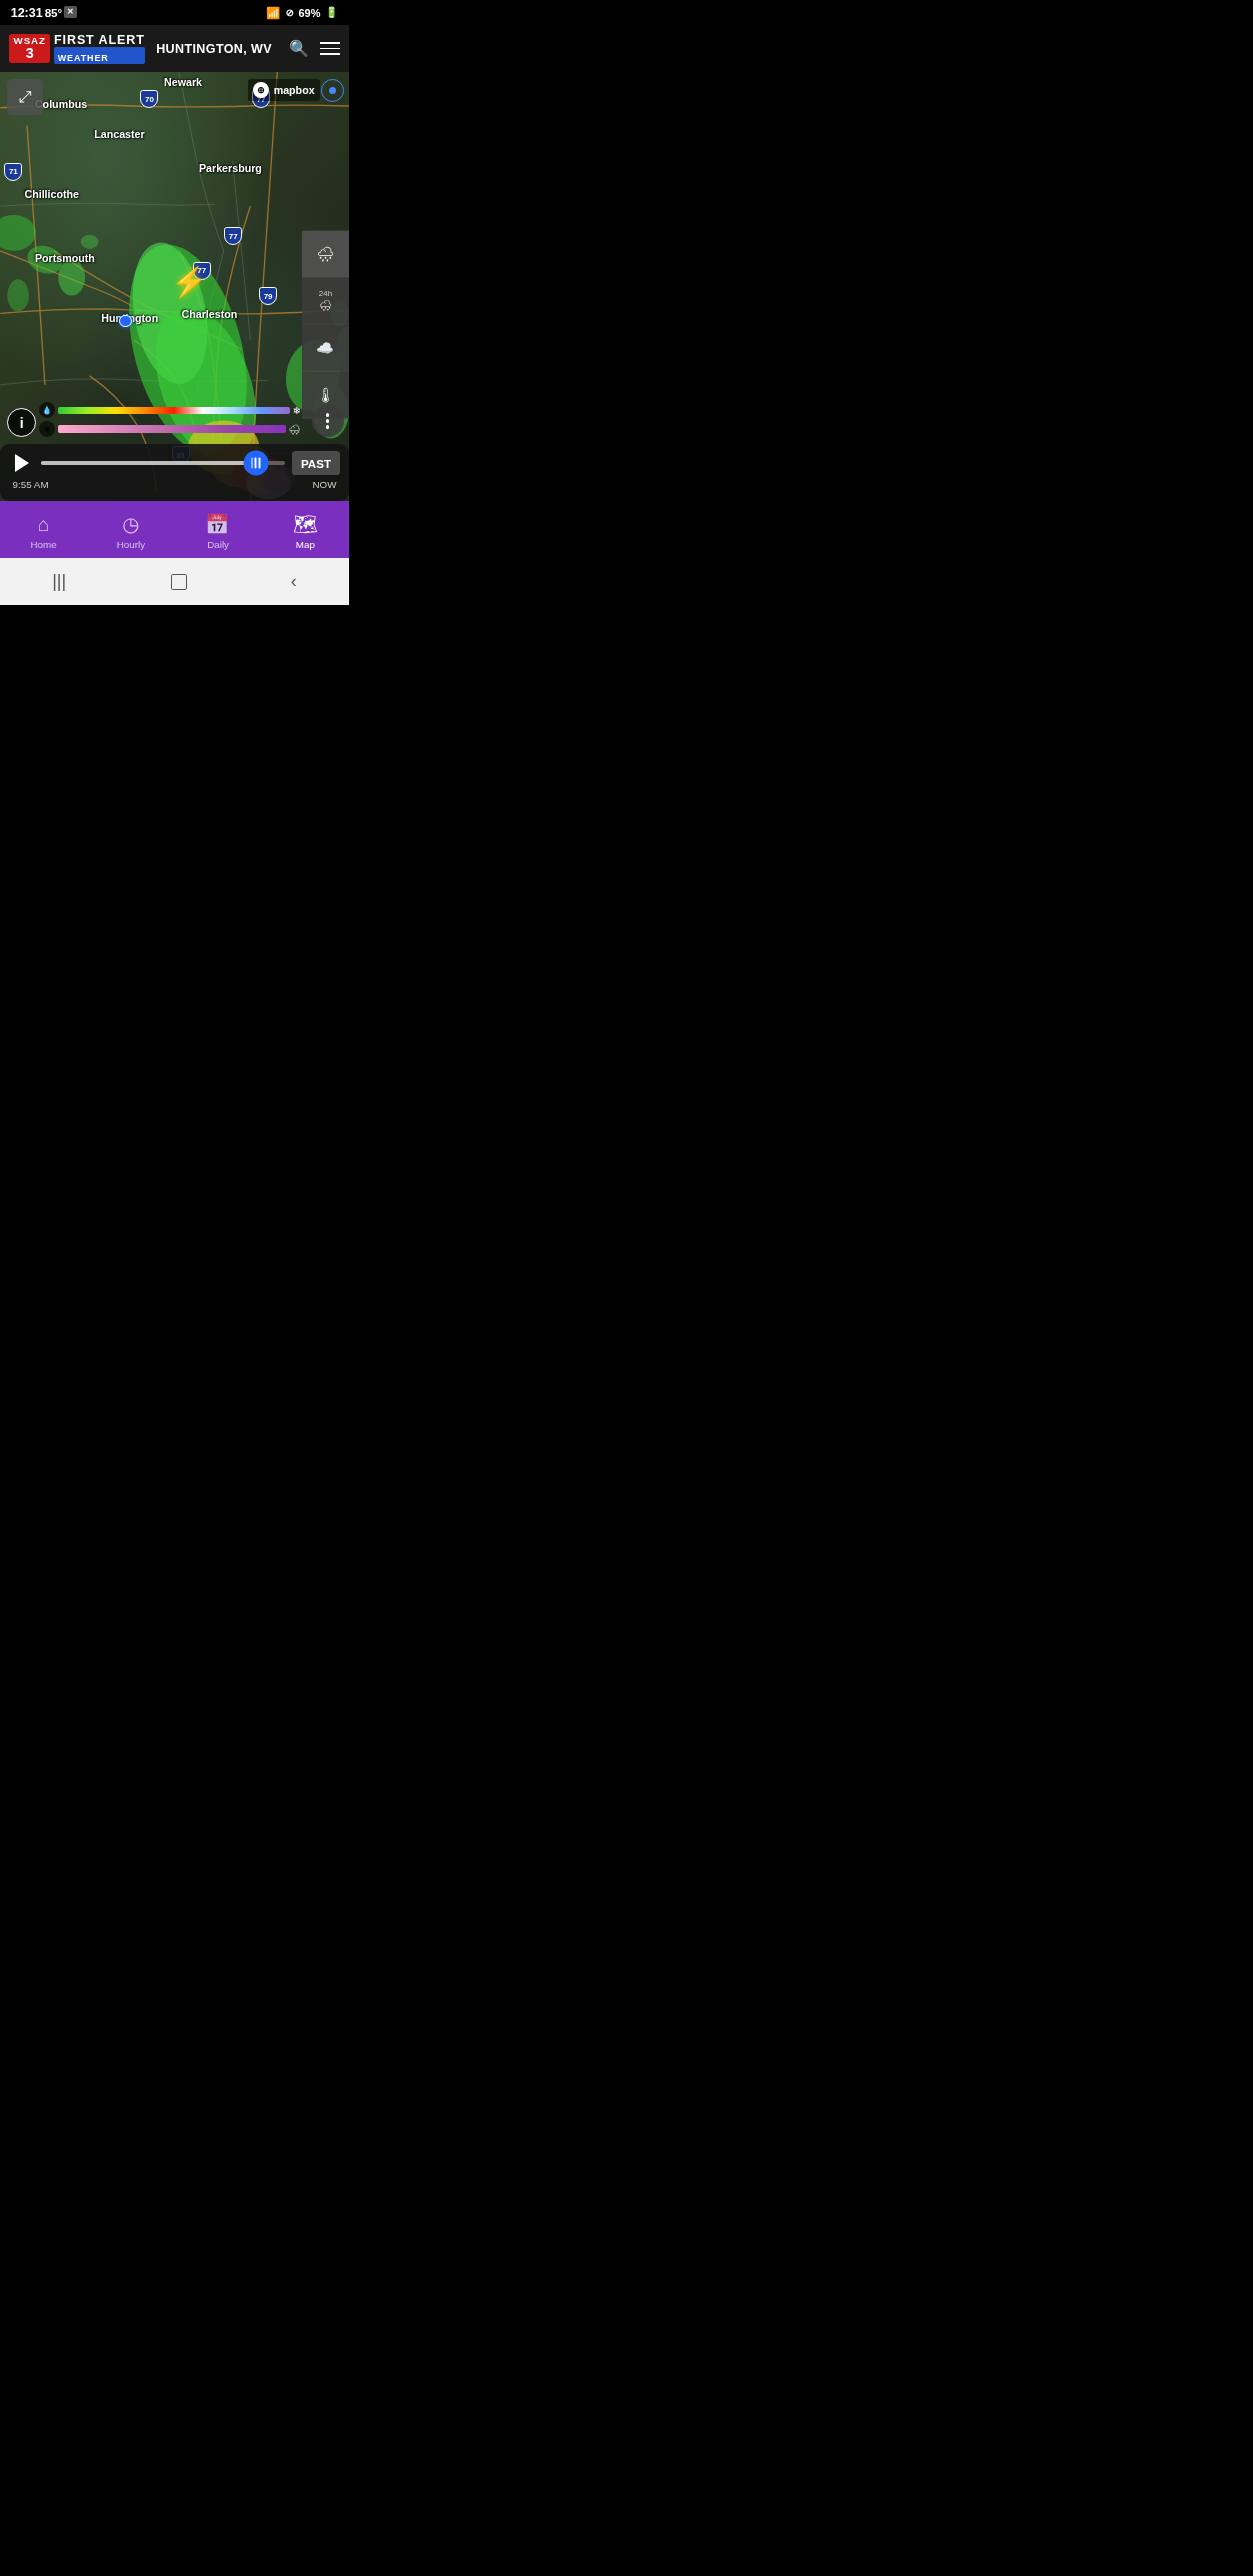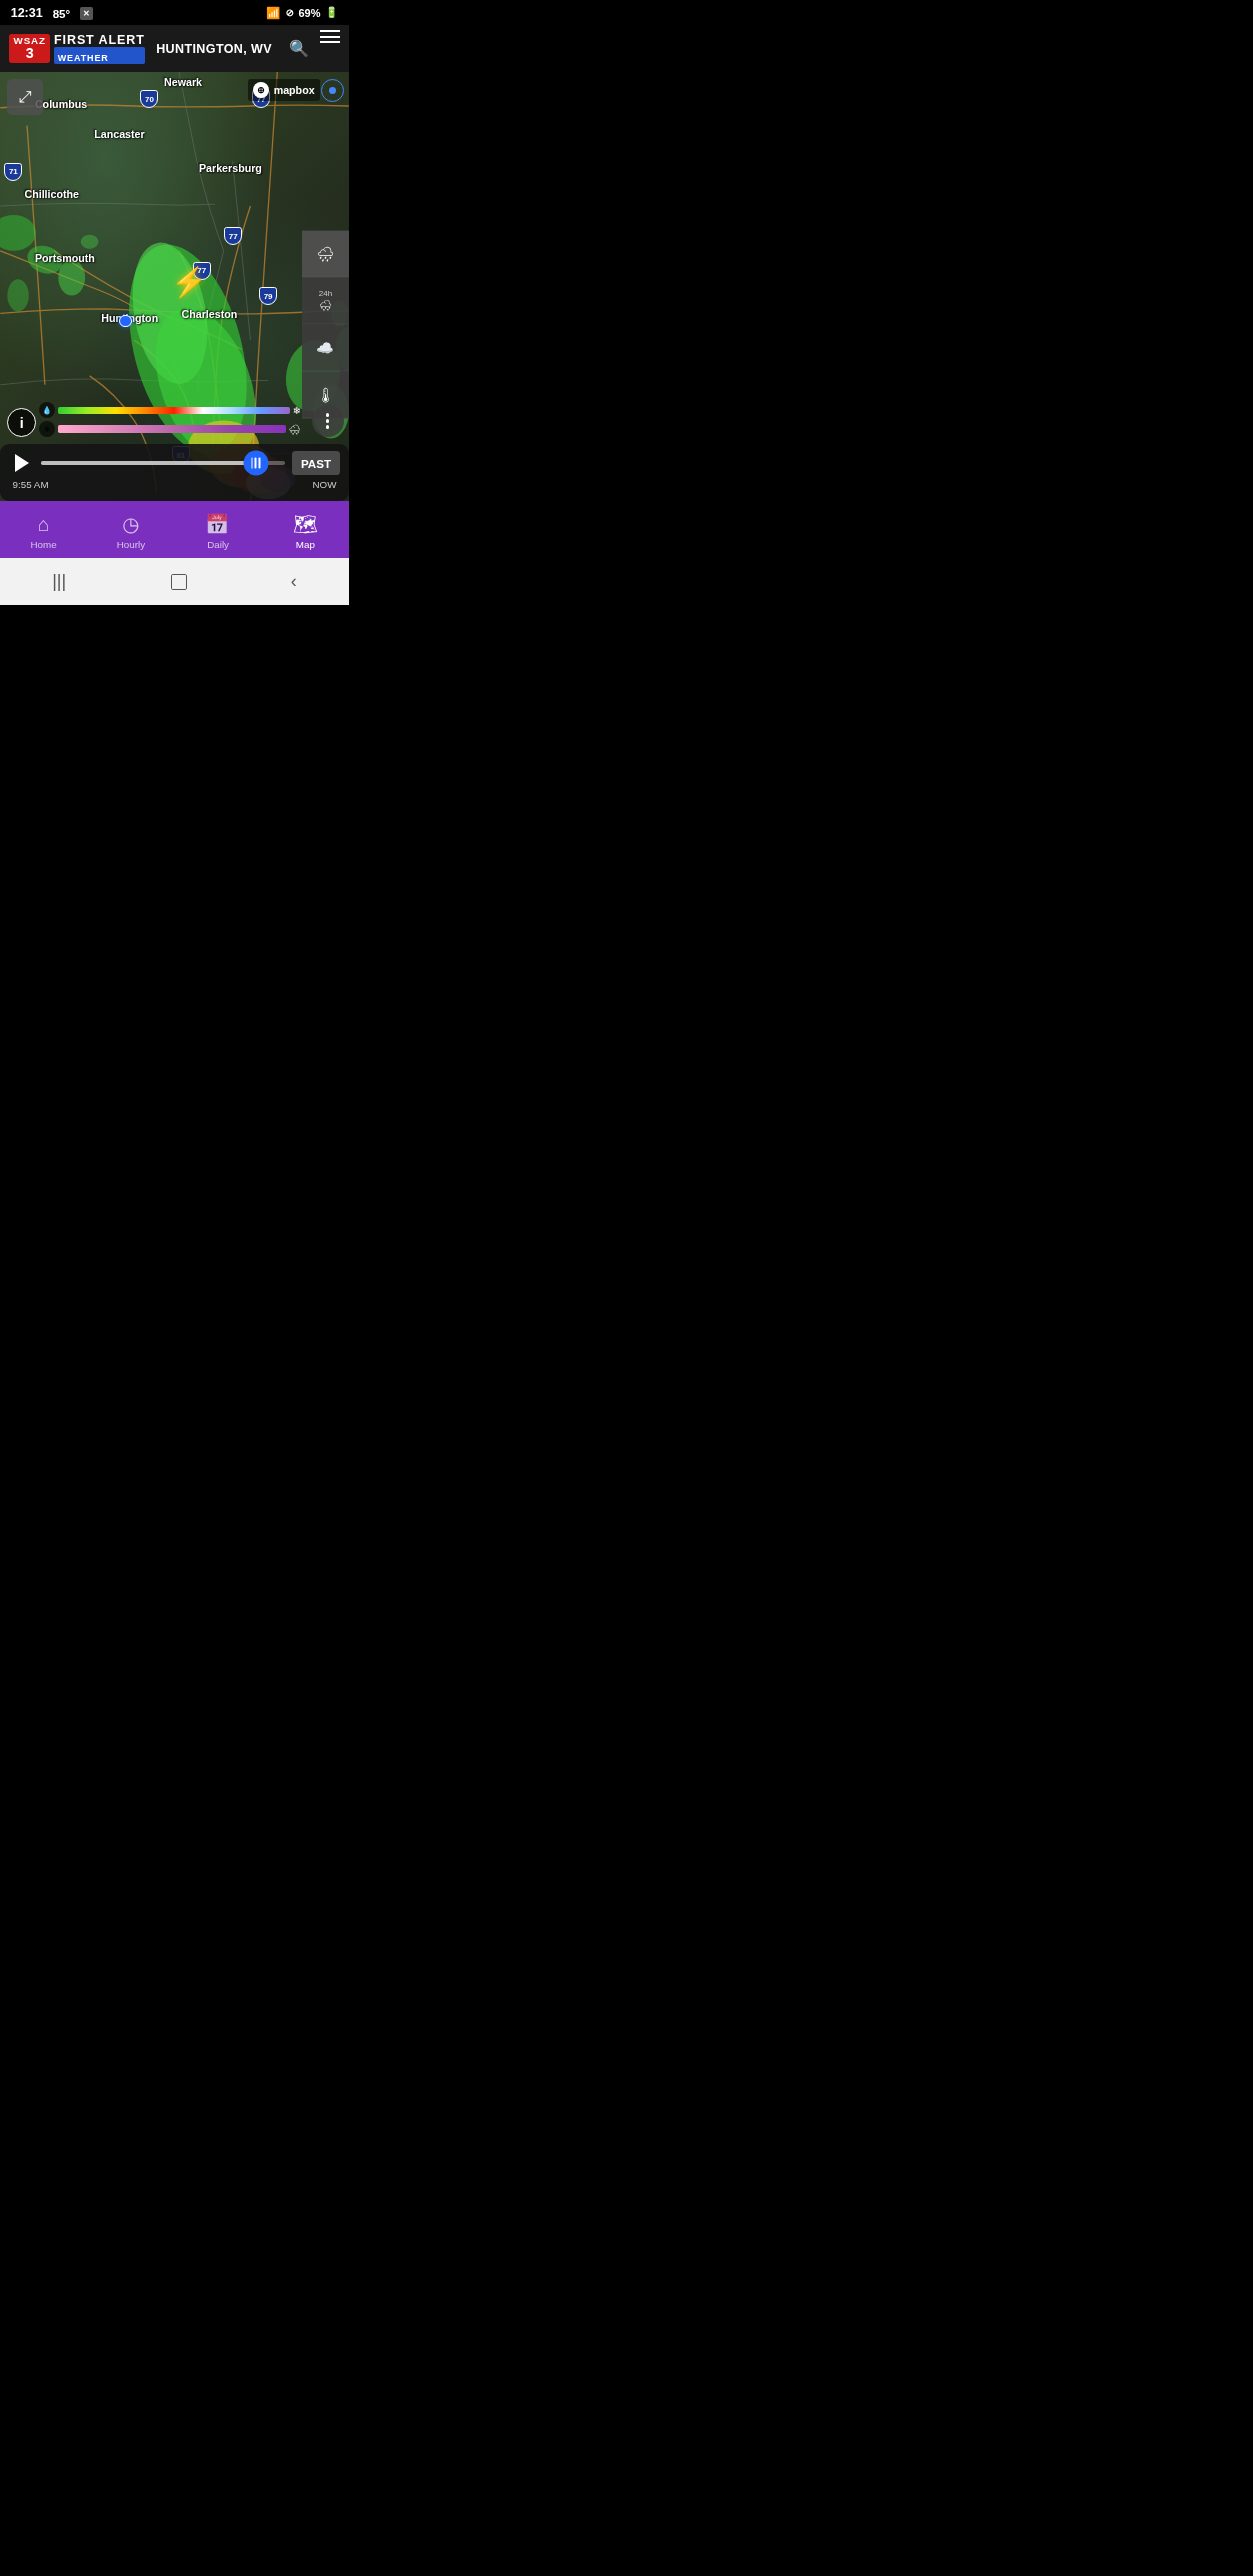--- a/index.html
+++ b/index.html
@@ -20,36 +20,37 @@
       display: flex;
       justify-content: space-between;
       align-items: center;
       padding: 3.6px 10.7px;
       font-size: 11.6px;
       font-weight: 600;
       height: 25px;
       z-index: 100;
       position: relative;
     }
-    .status-left { display: flex; align-items: flex-end; gap: 10px; }
+    .status-left { display: flex; align-items: flex-start; gap: 2px; }
     .status-right { display: flex; align-items: center; gap: 4.5px; }
     .status-time { font-size: 12.5px; font-weight: 700; }
     .status-temp { font-size: 11.6px; }
     .close-icon-small {
       width: 12.5px; height: 12.5px;
       background: #555;
       border-radius: 1.8px;
       display: flex; align-items: center; justify-content: center;
       font-size: 8px; color: #fff;
     }
 
     
     .header {
       background: #1a1a1a;
       display: flex;
+      align-items: center;
       justify-content: space-between;
       padding: 5.4px 9px;
       height: 47px;
       position: relative;
       z-index: 100;
     }
     .logo-container {
       display: flex;
       align-items: center;
     }

